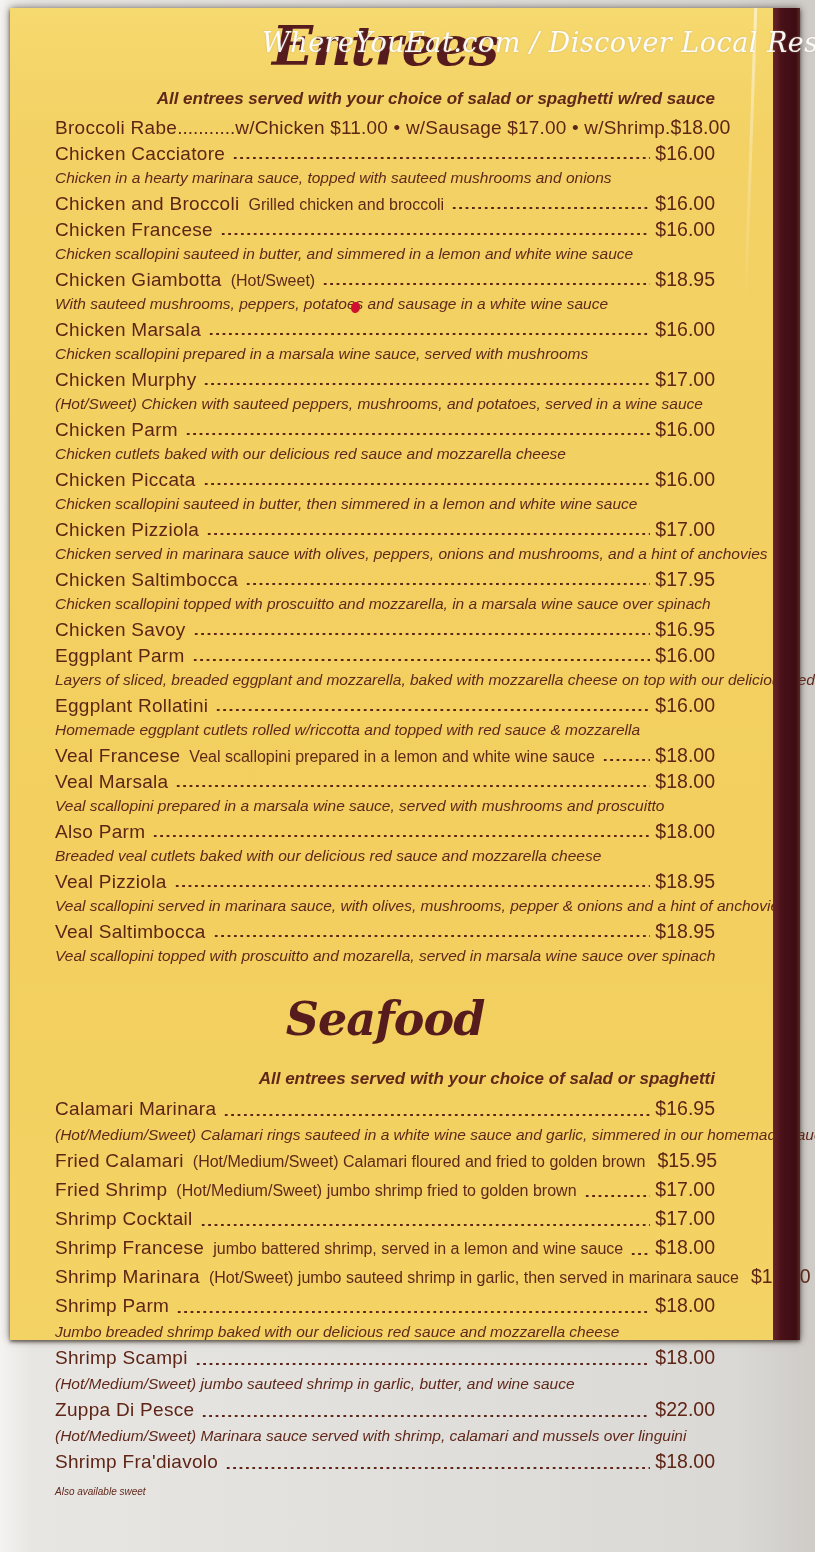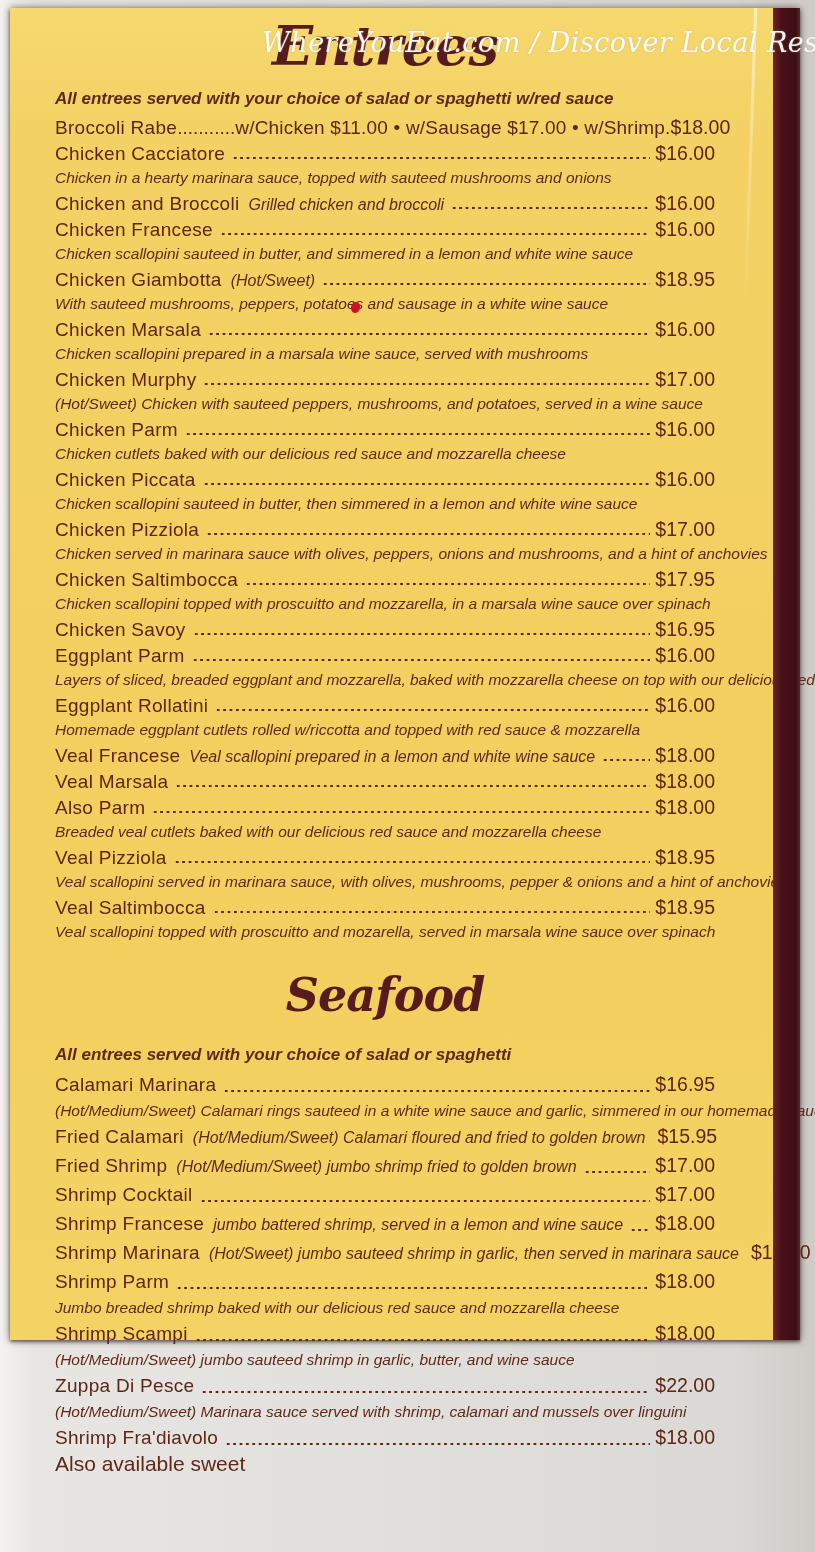--- a/index.html
+++ b/index.html
@@ -23,36 +23,36 @@
     background:linear-gradient(180deg, rgba(255,255,255,.55), rgba(255,255,255,0));
     transform:rotate(2deg);
   }
   .content { position:absolute; left:45px; top:2px; width:660px; color:#5e2415; }
   .sec-title {
     text-align:center; font-family:"DejaVu Serif", serif; font-style:italic; font-weight:bold;
     color:#561b1d; letter-spacing:-1px;
   }
   .entrees .sec-title { font-size:54px; line-height:72px; height:76px; }
   .seafood .sec-title { font-size:46px; line-height:66px; height:80px; padding-top:10px; }
-  .intro { text-align:left; font-style:italic; font-size:17px; line-height:26px; height:28px; font-weight:bold; color:#60281a; }
+  .intro { text-align:right; font-style:italic; font-size:17px; line-height:26px; height:28px; font-weight:bold; color:#60281a; }
   .row { display:flex; align-items:baseline; line-height:26px; height:26px; white-space:nowrap; }
   .seafood .row { line-height:29px; height:29px; }
   .name { font-size:19px; letter-spacing:.3px; color:#5e2415; }
-  .inline-desc { font-style:italic; font-size:16px; margin-left:9px; color:#60281a; }
+  .inline-desc { font-size:16px; margin-left:9px; color:#60281a; }
   .leader {
     flex:1; align-self:flex-end; height:4px; margin:0 5px 6px 7px;
     background-image:radial-gradient(circle, #5e2415 1.15px, rgba(0,0,0,0) 1.5px);
     background-size:6.4px 4px; background-repeat:repeat-x; background-position:0 50%;
   }
   .price { font-size:19.5px; color:#5e2415; }
   .desc { font-style:italic; font-size:15.5px; line-height:24px; height:24px; color:#60281a; white-space:nowrap; }
   .seafood .desc { line-height:23px; height:23px; }
   .dots-literal { font-size:19px; }
   .variants { font-size:19px; letter-spacing:.2px; }
-  .footnote { font-size:21px; color:#60281a; }
+  .footnote { font-style:italic; font-size:10px; margin-top:10px; color:#60281a; }
   .watermark {
     position:absolute; top:27px; left:262px; z-index:5; white-space:nowrap;
     font-family:"DejaVu Serif", serif; font-style:italic; font-size:27px;
     color:rgba(255,255,255,.95); letter-spacing:.5px;
     text-shadow:0 0 2px rgba(180,160,120,.55);
   }
   .red-dot {
     position:absolute; left:351px; top:302px; width:9px; height:11px;
     border-radius:50%; background:#d11030; transform:rotate(12deg); z-index:4;
   }
@@ -157,20 +157,21 @@
             <span class="name">Veal Francese</span>
             <span class="inline-desc">Veal scallopini prepared in a lemon and white wine sauce</span>
             <span class="leader"></span>
             <span class="price">$18.00</span>
           </div>
           <div class="row">
             <span class="name">Veal Marsala</span>
             <span class="leader"></span>
             <span class="price">$18.00</span>
           </div>
+          <div class="desc">Veal scallopini prepared in a marsala wine sauce, served with mushrooms and proscuitto</div>
           <div class="row">
             <span class="name">Also Parm</span>
             <span class="leader"></span>
             <span class="price">$18.00</span>
           </div>
           <div class="desc">Breaded veal cutlets baked with our delicious red sauce and mozzarella cheese</div>
           <div class="row">
             <span class="name">Veal Pizziola</span>
             <span class="leader"></span>
             <span class="price">$18.95</span>

